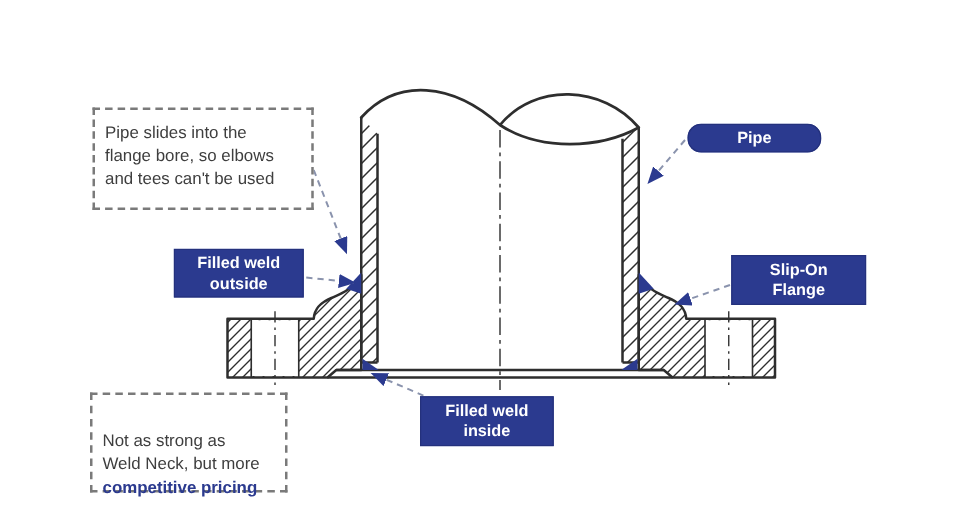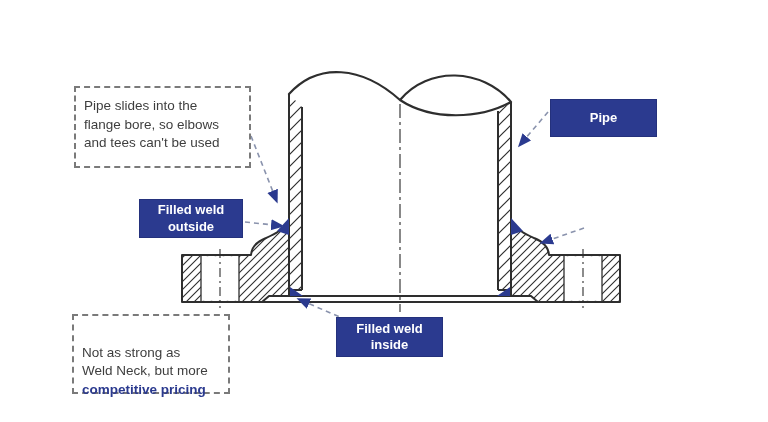--- a/index.html
+++ b/index.html
@@ -38,21 +38,21 @@
     padding: 9px 8px;
     box-sizing: border-box;
     white-space: pre-line;
     background: #ffffff;
   }
   .note-accent {
     color: #2b3a8f;
     font-weight: bold;
     display: block;
   }
-  #label-pipe            { left: 550px; top:  99px; width: 107px; height: 38px; }
+  #label-pipe            { left: 550px; top:  99px; width: 107px; height: 23px; border-radius: 11px; }
   #label-slip-on-flange  { left: 585px; top: 204px; width: 108px; height: 40px; }
   #label-weld-outside    { left: 139px; top: 199px; width: 104px; height: 39px; }
   #label-weld-inside     { left: 336px; top: 317px; width: 107px; height: 40px; }
   #note-top              { left:  74px; top:  86px; width: 177px; height: 82px; }
   #note-bottom           { left:  72px; top: 314px; width: 158px; height: 80px; }
 </style>
 </head>
 <body>
 
 <div class="stage">
@@ -111,20 +111,22 @@
 
   <div class="note-box" id="note-top">Pipe slides into the
 flange bore, so elbows
 and tees can't be used</div>
 
   <div class="navy-label" id="label-weld-outside">Filled weld
 outside</div>
 
   <div class="navy-label" id="label-pipe">Pipe</div>
 
+  <div class="navy-label" id="label-slip-on-flange">Slip-On
+Flange</div>
 
   <div class="navy-label" id="label-weld-inside">Filled weld
 inside</div>
 
   <div class="note-box" id="note-bottom">
     <span>Not as strong as
 Weld Neck, but more</span>
     <span class="note-accent">competitive pricing</span>
   </div>
 

